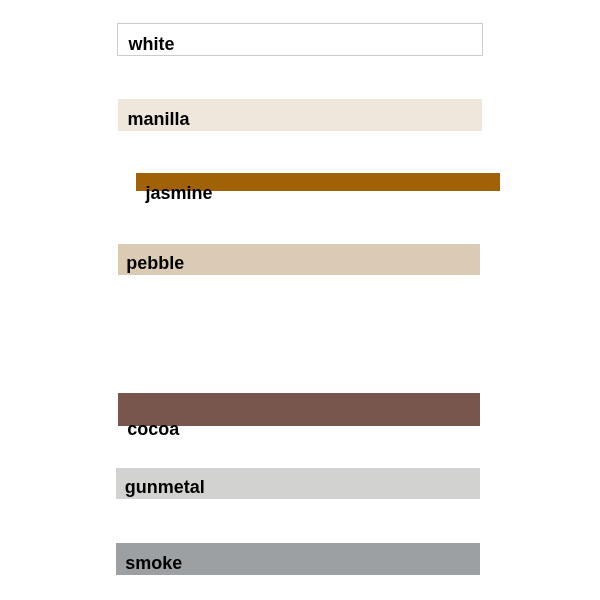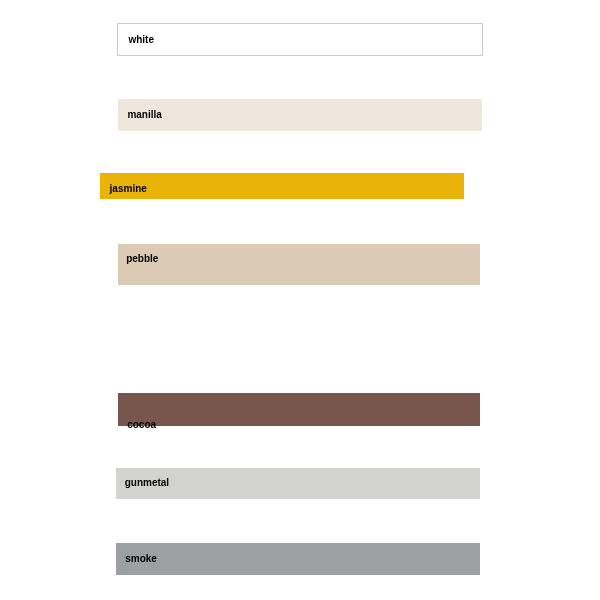--- a/index.html
+++ b/index.html
@@ -2,38 +2,38 @@
 <html><head>
 <meta charset="utf-8">
 <title>Color Palette</title>
 <style>
   html,body{margin:0;padding:0;background:#ffffff;}
   body{width:600px;height:600px;overflow:hidden;
        font-family:"Liberation Sans",sans-serif;
        -webkit-font-smoothing:antialiased;}
   #palette{position:absolute;left:0;top:0;width:600px;height:600px;}
   .swatch{position:absolute;}
-  .swatch .label{position:absolute;font-size:10px;font-weight:bold;color:#000000;
+  .swatch .label{position:absolute;font-size:18px;font-weight:bold;color:#000000;
                  line-height:1;white-space:nowrap;letter-spacing:0px;}
   .swatch.outlined{box-sizing:border-box;border:1px solid #cccccc;}
 </style>
 </head>
 <body>
 
 <div id="palette">
     <div class="swatch outlined" style="background: rgb(255, 255, 255); left: 117px; width: 366px; top: 23px; height: 33px;">
       <span class="label" style="left: 10.4px; top: 11.15px;">white</span>
     </div>
     <div class="swatch" style="background: rgb(239, 231, 220); left: 118px; width: 364px; top: 99px; height: 32px; text-align: right;">
       <span class="label" style="left: 9.4px; top: 10.75px;">manilla</span>
     </div>
-    <div class="swatch" style="background: #eab308; left: 100px; width: 363.5px; top: 173px; height: 26px;">
+    <div class="swatch" style="background: #a16207; left: 136px; width: 363.5px; top: 173px; height: 18px;">
       <span class="label" style="left: 9.6px; top: 11.15px;">jasmine</span>
     </div>
-    <div class="swatch" style="background: rgb(220, 203, 180); left: 118px; width: 362px; top: 244px; height: 41px;">
+    <div class="swatch" style="background: rgb(220, 203, 180); left: 118px; width: 362px; top: 244px; height: 31px;">
       <span class="label" style="left: 8.2px; top: 9.55px;">pebble</span>
     </div>
     <div class="swatch" style="background: rgb(120, 85, 77); left: 118px; width: 362px; top: 393px; height: 33px;">
       <span class="label" style="left: 9.2px; top: 27px;">cocoa</span>
     </div>
     <div class="swatch" style="background: rgb(210, 210, 209); left: 116px; width: 364px; top: 468px; height: 31px;">
       <span class="label" style="left: 8.7px; top: 9.95px;">gunmetal</span>
     </div>
     <div class="swatch" style="background: rgb(157, 160, 163); left: 116px; width: 364px; top: 543px; height: 32px;">
       <span class="label" style="left: 9.2px; top: 10.55px;">smoke</span>

